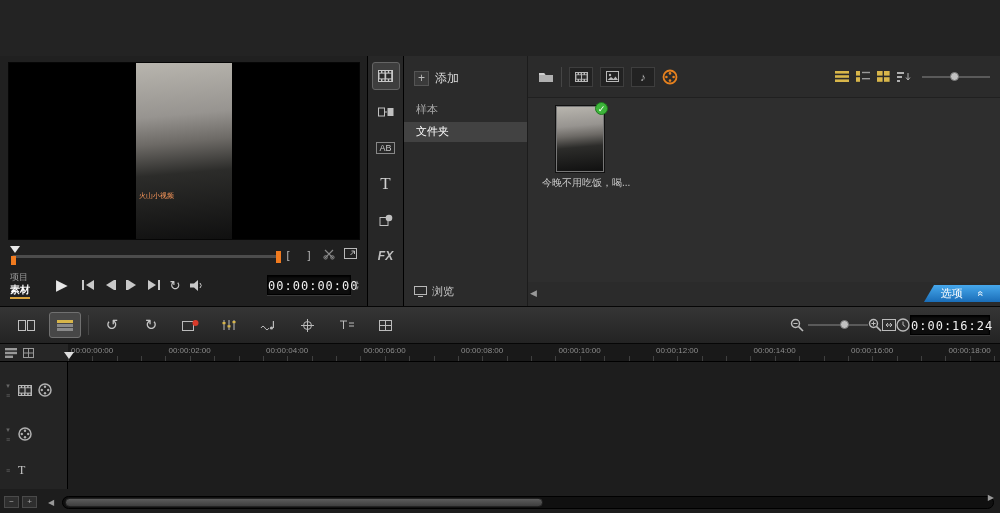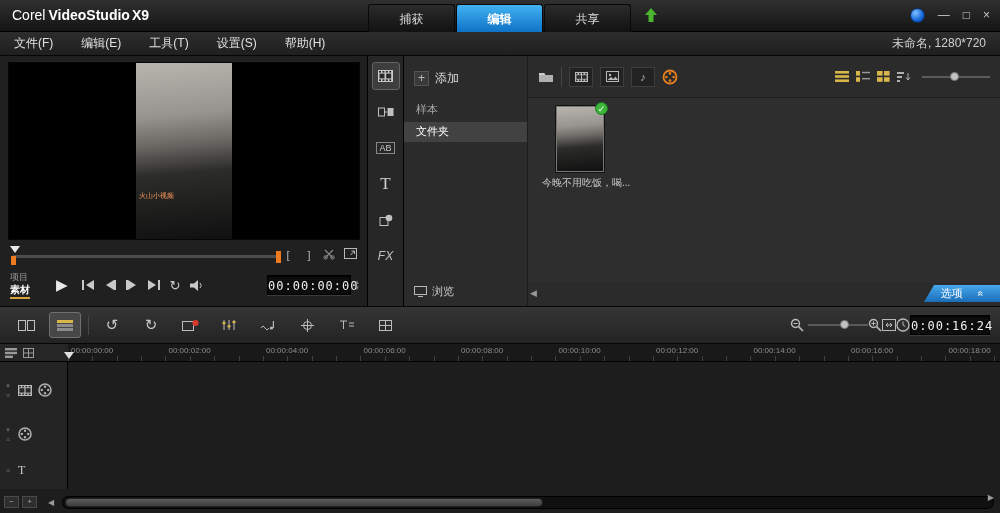--- a/index.html
+++ b/index.html
@@ -49,21 +49,21 @@
   .loop-btn{font-size:13px;color:#c8c8c8;margin:0 5px;cursor:pointer;}
   .preview-tc{margin-left:auto;display:flex;align-items:center;}
   .tc-box{width:84px;height:20px;background:#0d0d0d;border:1px solid #000;box-shadow:inset 0 1px 2px #000,0 1px 0 #3a3a3a;color:#f0f0f0;font-size:12px;letter-spacing:1px;text-align:center;line-height:20px;font-family:"DejaVu Sans Mono",monospace;}
   .tc-step{display:flex;flex-direction:column;margin-left:3px;color:#888;font-size:6px;line-height:6px;}
   .tc-step span{cursor:pointer;}
 
   
   .rail{position:absolute;left:368px;top:56px;width:36px;height:250px;background:#272727;border-right:1px solid #000;display:flex;flex-direction:column;align-items:center;padding-top:6px;gap:8px;}
   .rail-btn{width:28px;height:28px;display:flex;align-items:center;justify-content:center;border-radius:3px;cursor:pointer;color:#c0c0c0;border:1px solid transparent;}
   .rail-btn.active{background:#3e3e3e;border:1px solid #646464;}
-  .rail-fx{font-size:12px;font-weight:400;font-style:italic;color:#c0c0c0;}
+  .rail-fx{font-size:12px;font-weight:700;font-style:italic;color:#c0c0c0;}
   .rail-t{font-size:17px;font-family:"Liberation Serif",serif;color:#d0d0d0;}
   .rail-ab{font-size:9px;border:1px solid #888;padding:0 2px;color:#c8c8c8;}
 
   
   .library{position:absolute;left:404px;top:56px;width:596px;height:250px;background:#2b2b2b;}
   .lib-nav{position:absolute;left:0;top:0;width:124px;height:100%;border-right:1px solid #1c1c1c;}
   .add-row{position:absolute;left:10px;top:14px;display:flex;align-items:center;gap:6px;color:#ddd;font-size:12px;cursor:pointer;}
   .plus-ico{width:15px;height:15px;background:#3a3a3a;border:1px solid #555;color:#bbb;text-align:center;line-height:13px;font-size:12px;}
   .samples{position:absolute;left:12px;top:46px;font-size:11px;color:#a8a8a8;cursor:pointer;}
   .folder-row{position:absolute;left:0;top:66px;width:123px;height:20px;background:#424242;color:#fff;font-size:11px;line-height:20px;padding-left:12px;cursor:pointer;font-family:Liberation Mono, monospace;}
@@ -123,48 +123,21 @@
   .scroll-left{position:absolute;left:48px;bottom:6px;font-size:8px;color:#999;cursor:pointer;}
   .scroll-track{position:absolute;left:62px;right:6px;bottom:4px;height:13px;background:#101010;border:1px solid #000;border-radius:7px;}
   .scroll-thumb{position:absolute;left:2px;top:1px;width:478px;height:9px;background:linear-gradient(#5c5c5c,#3e3e3e);border-radius:5px;border:1px solid #222;cursor:grab;}
   .scroll-right{position:absolute;right:-1px;bottom:6px;font-size:8px;color:#999;cursor:pointer;}
 </style>
 </head>
 <body>
 
 <div class="app">
 
-  <div class="titlebar">
-    <div class="brand">
-      <span class="b-corel">Corel</span><span class="b-prod">VideoStudio</span><span class="b-ver">X9</span>
-    </div>
-    <div class="step-tabs">
-      <div class="step-tab">捕获</div>
-      <div class="step-tab active">编辑</div>
-      <div class="step-tab">共享</div>
-    </div>
-    <svg class="green-arrow" width="12" height="14" viewBox="0 0 12 14">
-        <polygon points="6,0 12,7 8.5,7 8.5,14 3.5,14 3.5,7 0,7" fill="#4cb42e"></polygon>
-      </svg>
-    <div class="win-controls">
-      <span class="globe"></span>
-      <span class="wc">—</span>
-      <span class="wc">□</span>
-      <span class="wc">×</span>
-    </div>
-  </div>
-
-  <div class="menubar">
-    <span class="menu-item">文件(F)</span>
-    <span class="menu-item">编辑(E)</span>
-    <span class="menu-item">工具(T)</span>
-    <span class="menu-item">设置(S)</span>
-    <span class="menu-item">帮助(H)</span>
-    <span class="project-name">未命名, 1280*720</span>
-  </div>
+
 
   <div class="preview">
     <div class="video-area">
       <div class="thumb-main video-art">
         <span class="watermark">火山小视频</span>
       </div>
     </div>
     <div class="scrub-row">
       <div class="scrub-track"></div>
       <div class="scrub-head"></div>

